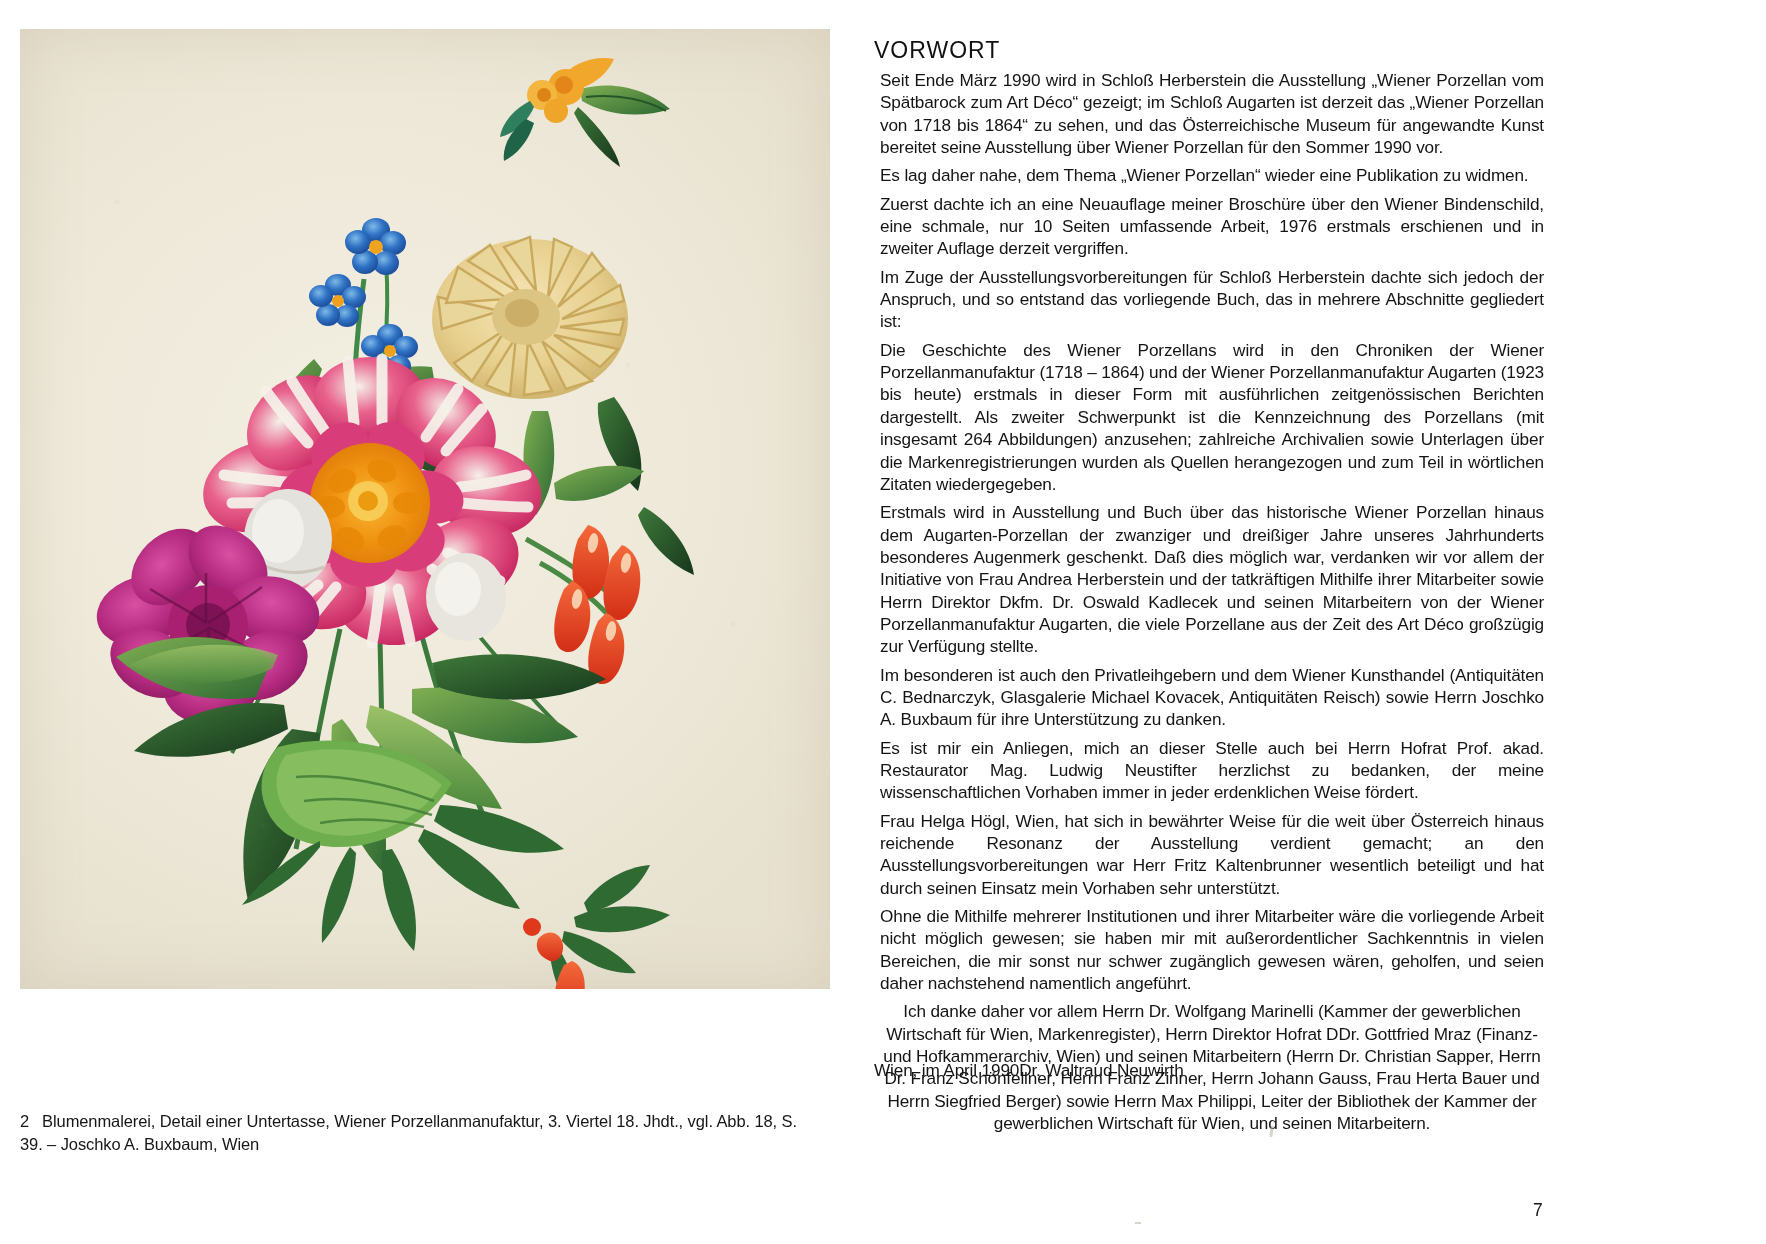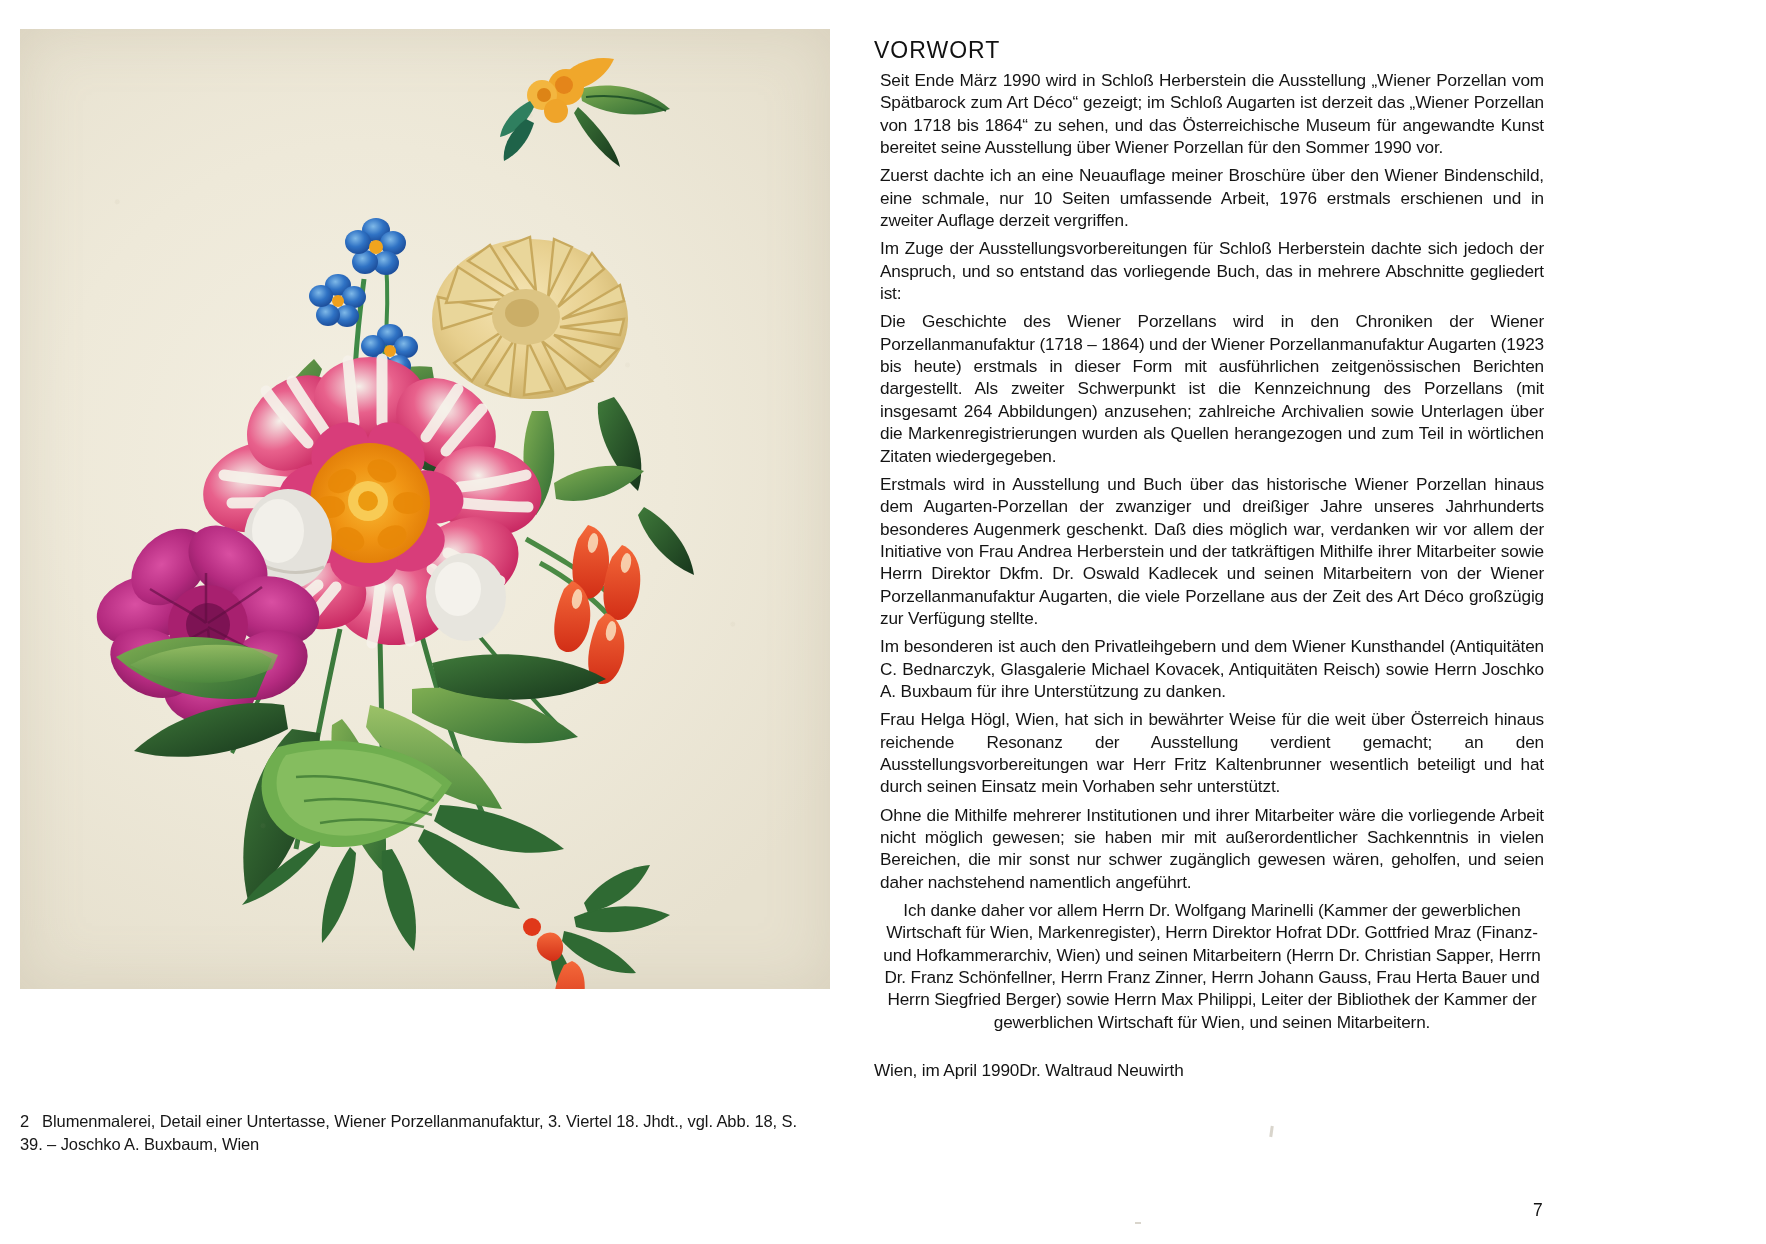--- a/index.html
+++ b/index.html
@@ -408,25 +408,27 @@
     <span class="capnum">2</span><span>Blumenmalerei, Detail einer Untertasse, Wiener Porzellanmanufaktur, 3. Viertel 18. Jhdt., vgl. Abb. 18, S. 39. – Joschko A. Buxbaum, Wien</span>
   </div>
 </div>
 
 <div id="right-page">
 
   <h1 id="vorwort-heading">VORWORT</h1>
 
   <div id="foreword-body">
     <p>Seit Ende März 1990 wird in Schloß Herberstein die Ausstellung „Wiener Porzellan vom Spätbarock zum Art Déco“ gezeigt; im Schloß Augarten ist derzeit das „Wiener Porzellan von 1718 bis 1864“ zu sehen, und das Österreichische Museum für angewandte Kunst bereitet seine Ausstellung über Wiener Porzellan für den Sommer 1990 vor.</p>
+    <p>Es lag daher nahe, dem Thema „Wiener Porzellan“ wieder eine Publikation zu widmen.</p>
     <p>Zuerst dachte ich an eine Neuauflage meiner Broschüre über den Wiener Bindenschild, eine schmale, nur 10 Seiten umfassende Arbeit, 1976 erstmals erschienen und in zweiter Auflage derzeit vergriffen.</p>
     <p>Im Zuge der Ausstellungsvorbereitungen für Schloß Herberstein dachte sich jedoch der Anspruch, und so entstand das vorliegende Buch, das in mehrere Abschnitte gegliedert ist:</p>
     <p>Die Geschichte des Wiener Porzellans wird in den Chroniken der Wiener Porzellanmanufaktur (1718 – 1864) und der Wiener Porzellanmanufaktur Augarten (1923 bis heute) erstmals in dieser Form mit ausführlichen zeitgenössischen Berichten dargestellt. Als zweiter Schwerpunkt ist die Kennzeichnung des Porzellans (mit insgesamt 264 Abbildungen) anzusehen; zahlreiche Archivalien sowie Unterlagen über die Markenregistrierungen wurden als Quellen herangezogen und zum Teil in wörtlichen Zitaten wiedergegeben.</p>
     <p>Erstmals wird in Ausstellung und Buch über das historische Wiener Porzellan hinaus dem Augarten-Porzellan der zwanziger und dreißiger Jahre unseres Jahrhunderts besonderes Augenmerk geschenkt. Daß dies möglich war, verdanken wir vor allem der Initiative von Frau Andrea Herberstein und der tatkräftigen Mithilfe ihrer Mitarbeiter sowie Herrn Direktor Dkfm. Dr. Oswald Kadlecek und seinen Mitarbeitern von der Wiener Porzellanmanufaktur Augarten, die viele Porzellane aus der Zeit des Art Déco großzügig zur Verfügung stellte.</p>
     <p>Im besonderen ist auch den Privatleihgebern und dem Wiener Kunsthandel (Antiquitäten C. Bednarczyk, Glasgalerie Michael Kovacek, Antiquitäten Reisch) sowie Herrn Joschko A. Buxbaum für ihre Unterstützung zu danken.</p>
+    <p>Es ist mir ein Anliegen, mich an dieser Stelle auch bei Herrn Hofrat Prof. akad. Restaurator Mag. Ludwig Neustifter herzlichst zu bedanken, der meine wissenschaftlichen Vorhaben immer in jeder erdenklichen Weise fördert.</p>
     <p>Frau Helga Högl, Wien, hat sich in bewährter Weise für die weit über Österreich hinaus reichende Resonanz der Ausstellung verdient gemacht; an den Ausstellungsvorbereitungen war Herr Fritz Kaltenbrunner wesentlich beteiligt und hat durch seinen Einsatz mein Vorhaben sehr unterstützt.</p>
     <p>Ohne die Mithilfe mehrerer Institutionen und ihrer Mitarbeiter wäre die vorliegende Arbeit nicht möglich gewesen; sie haben mir mit außerordentlicher Sachkenntnis in vielen Bereichen, die mir sonst nur schwer zugänglich gewesen wären, geholfen, und seien daher nachstehend namentlich angeführt.</p>
     <p>Ich danke daher vor allem Herrn Dr. Wolfgang Marinelli (Kammer der gewerblichen Wirtschaft für Wien, Markenregister), Herrn Direktor Hofrat DDr. Gottfried Mraz (Finanz- und Hofkammerarchiv, Wien) und seinen Mitarbeitern (Herrn Dr. Christian Sapper, Herrn Dr. Franz Schönfellner, Herrn Franz Zinner, Herrn Johann Gauss, Frau Herta Bauer und Herrn Siegfried Berger) sowie Herrn Max Philippi, Leiter der Bibliothek der Kammer der gewerblichen Wirtschaft für Wien, und seinen Mitarbeitern.</p>
   </div>
 
   <div id="signature-row">
     <span>Wien, im April 1990</span>
     <span>Dr. Waltraud Neuwirth</span>
   </div>
 

